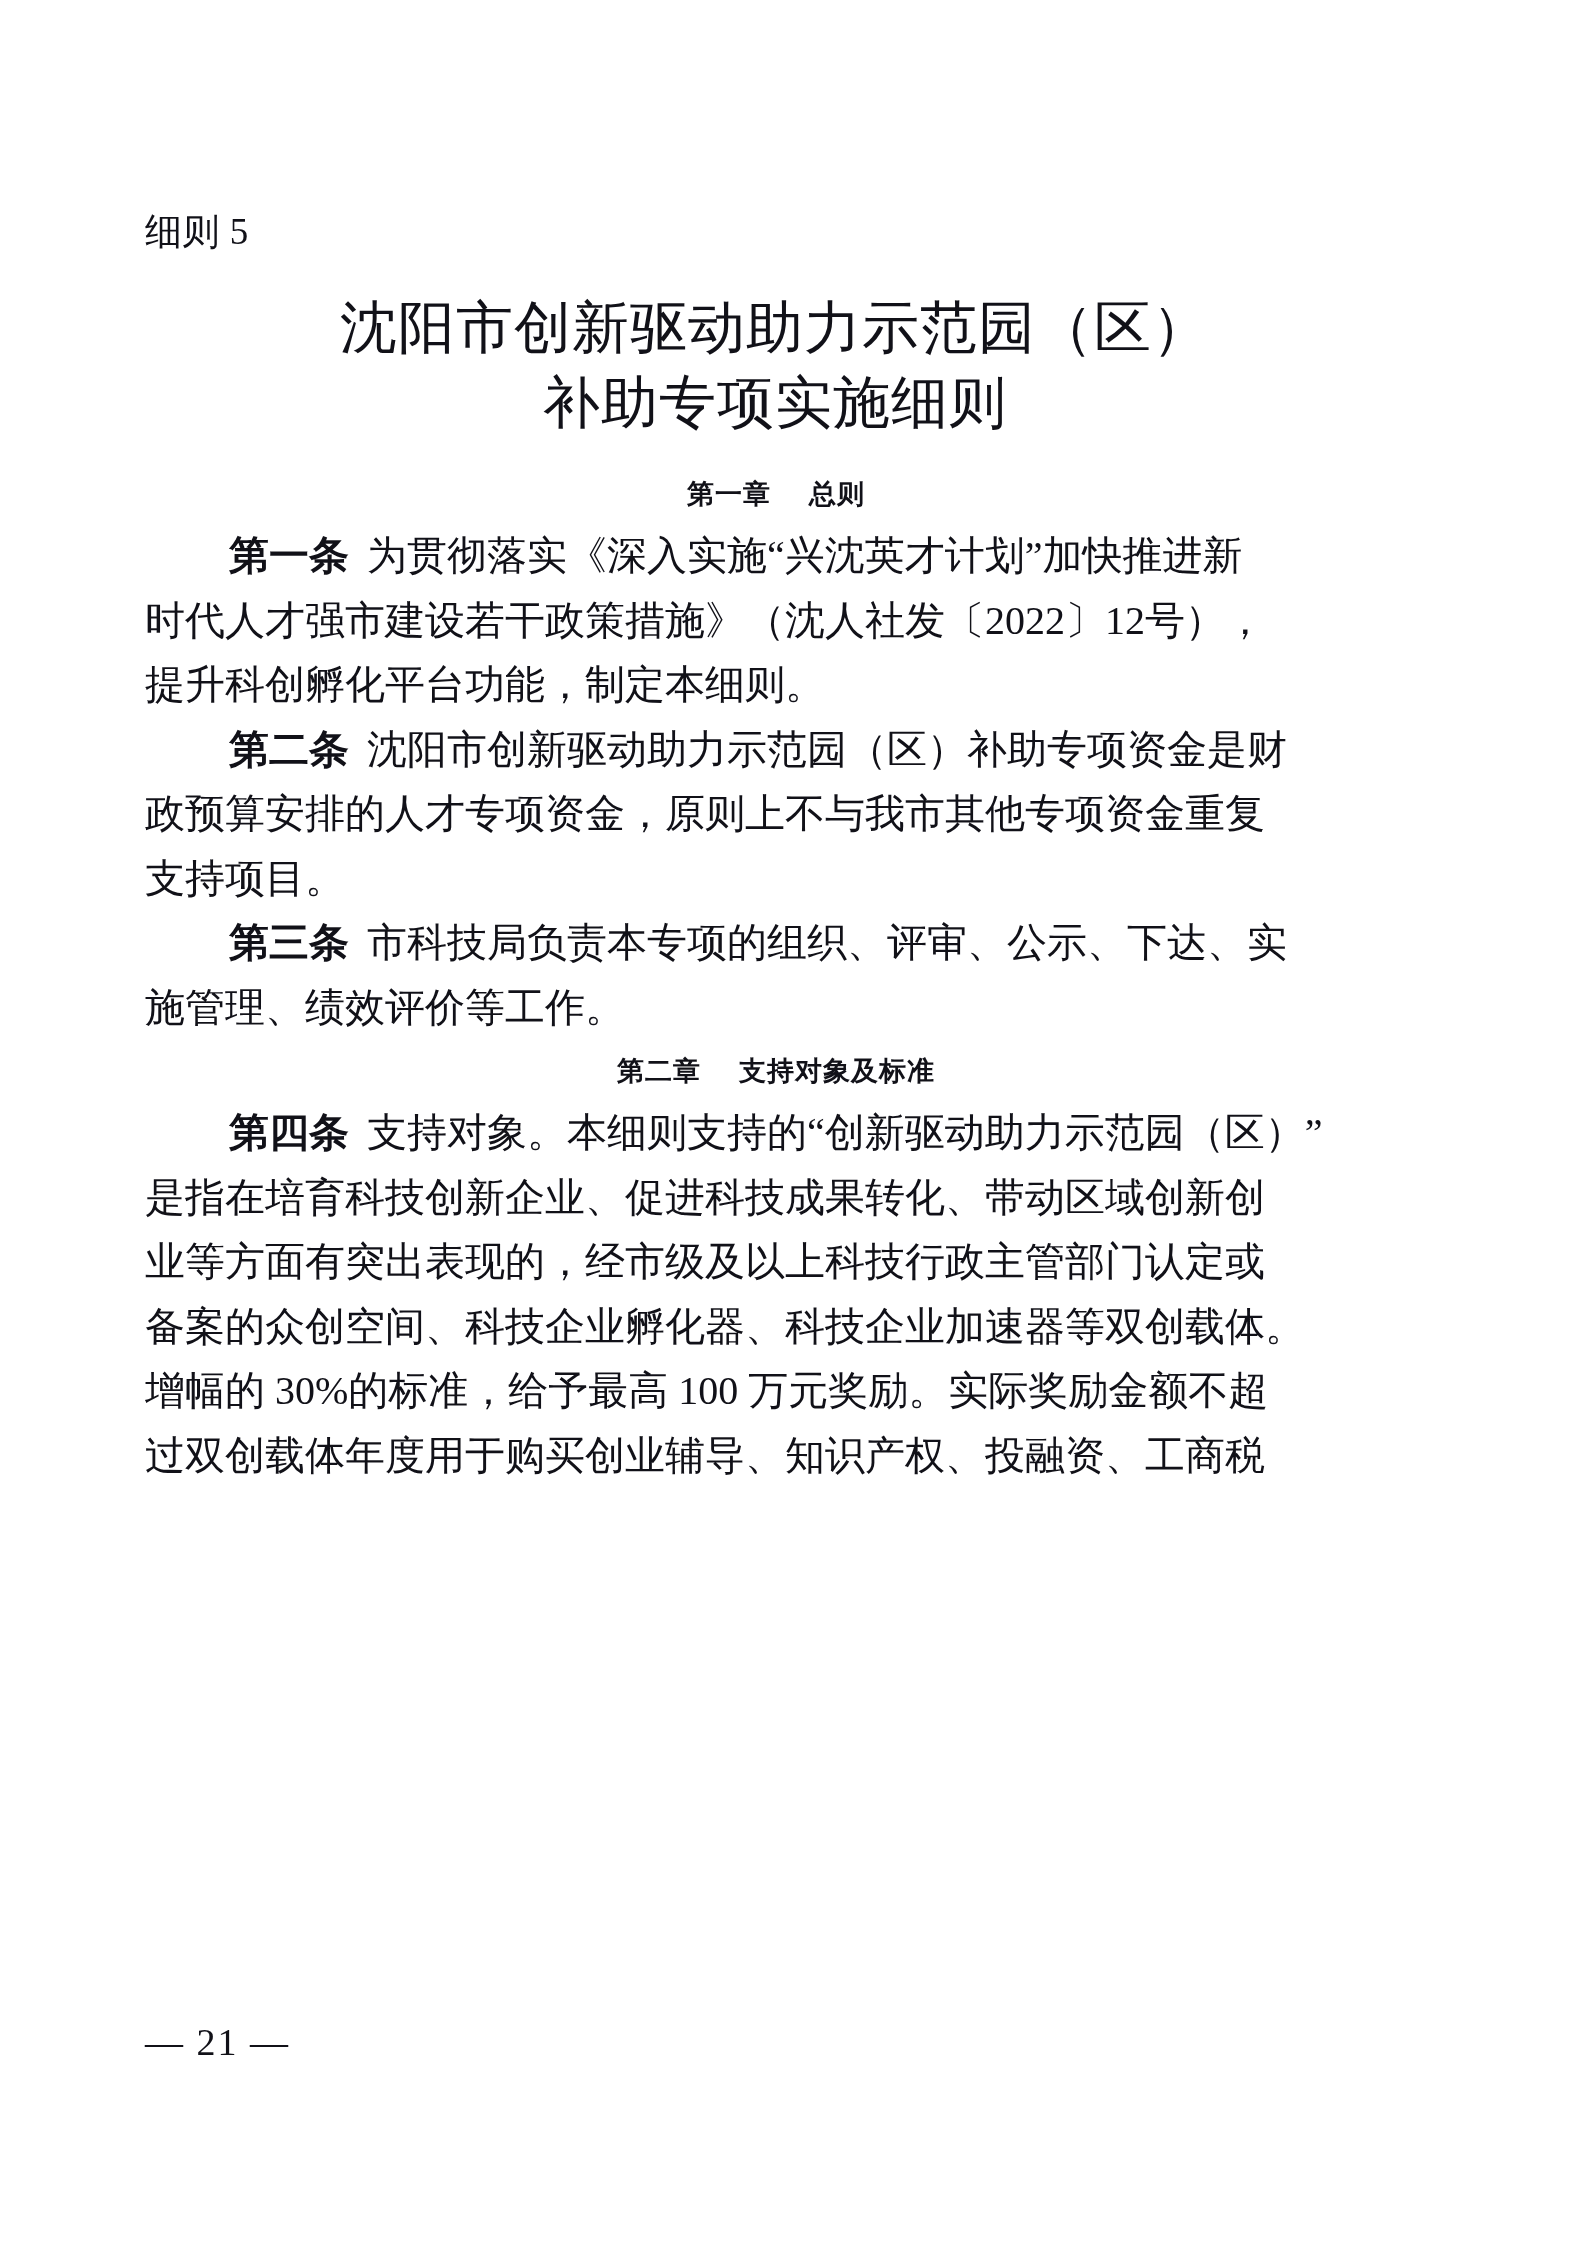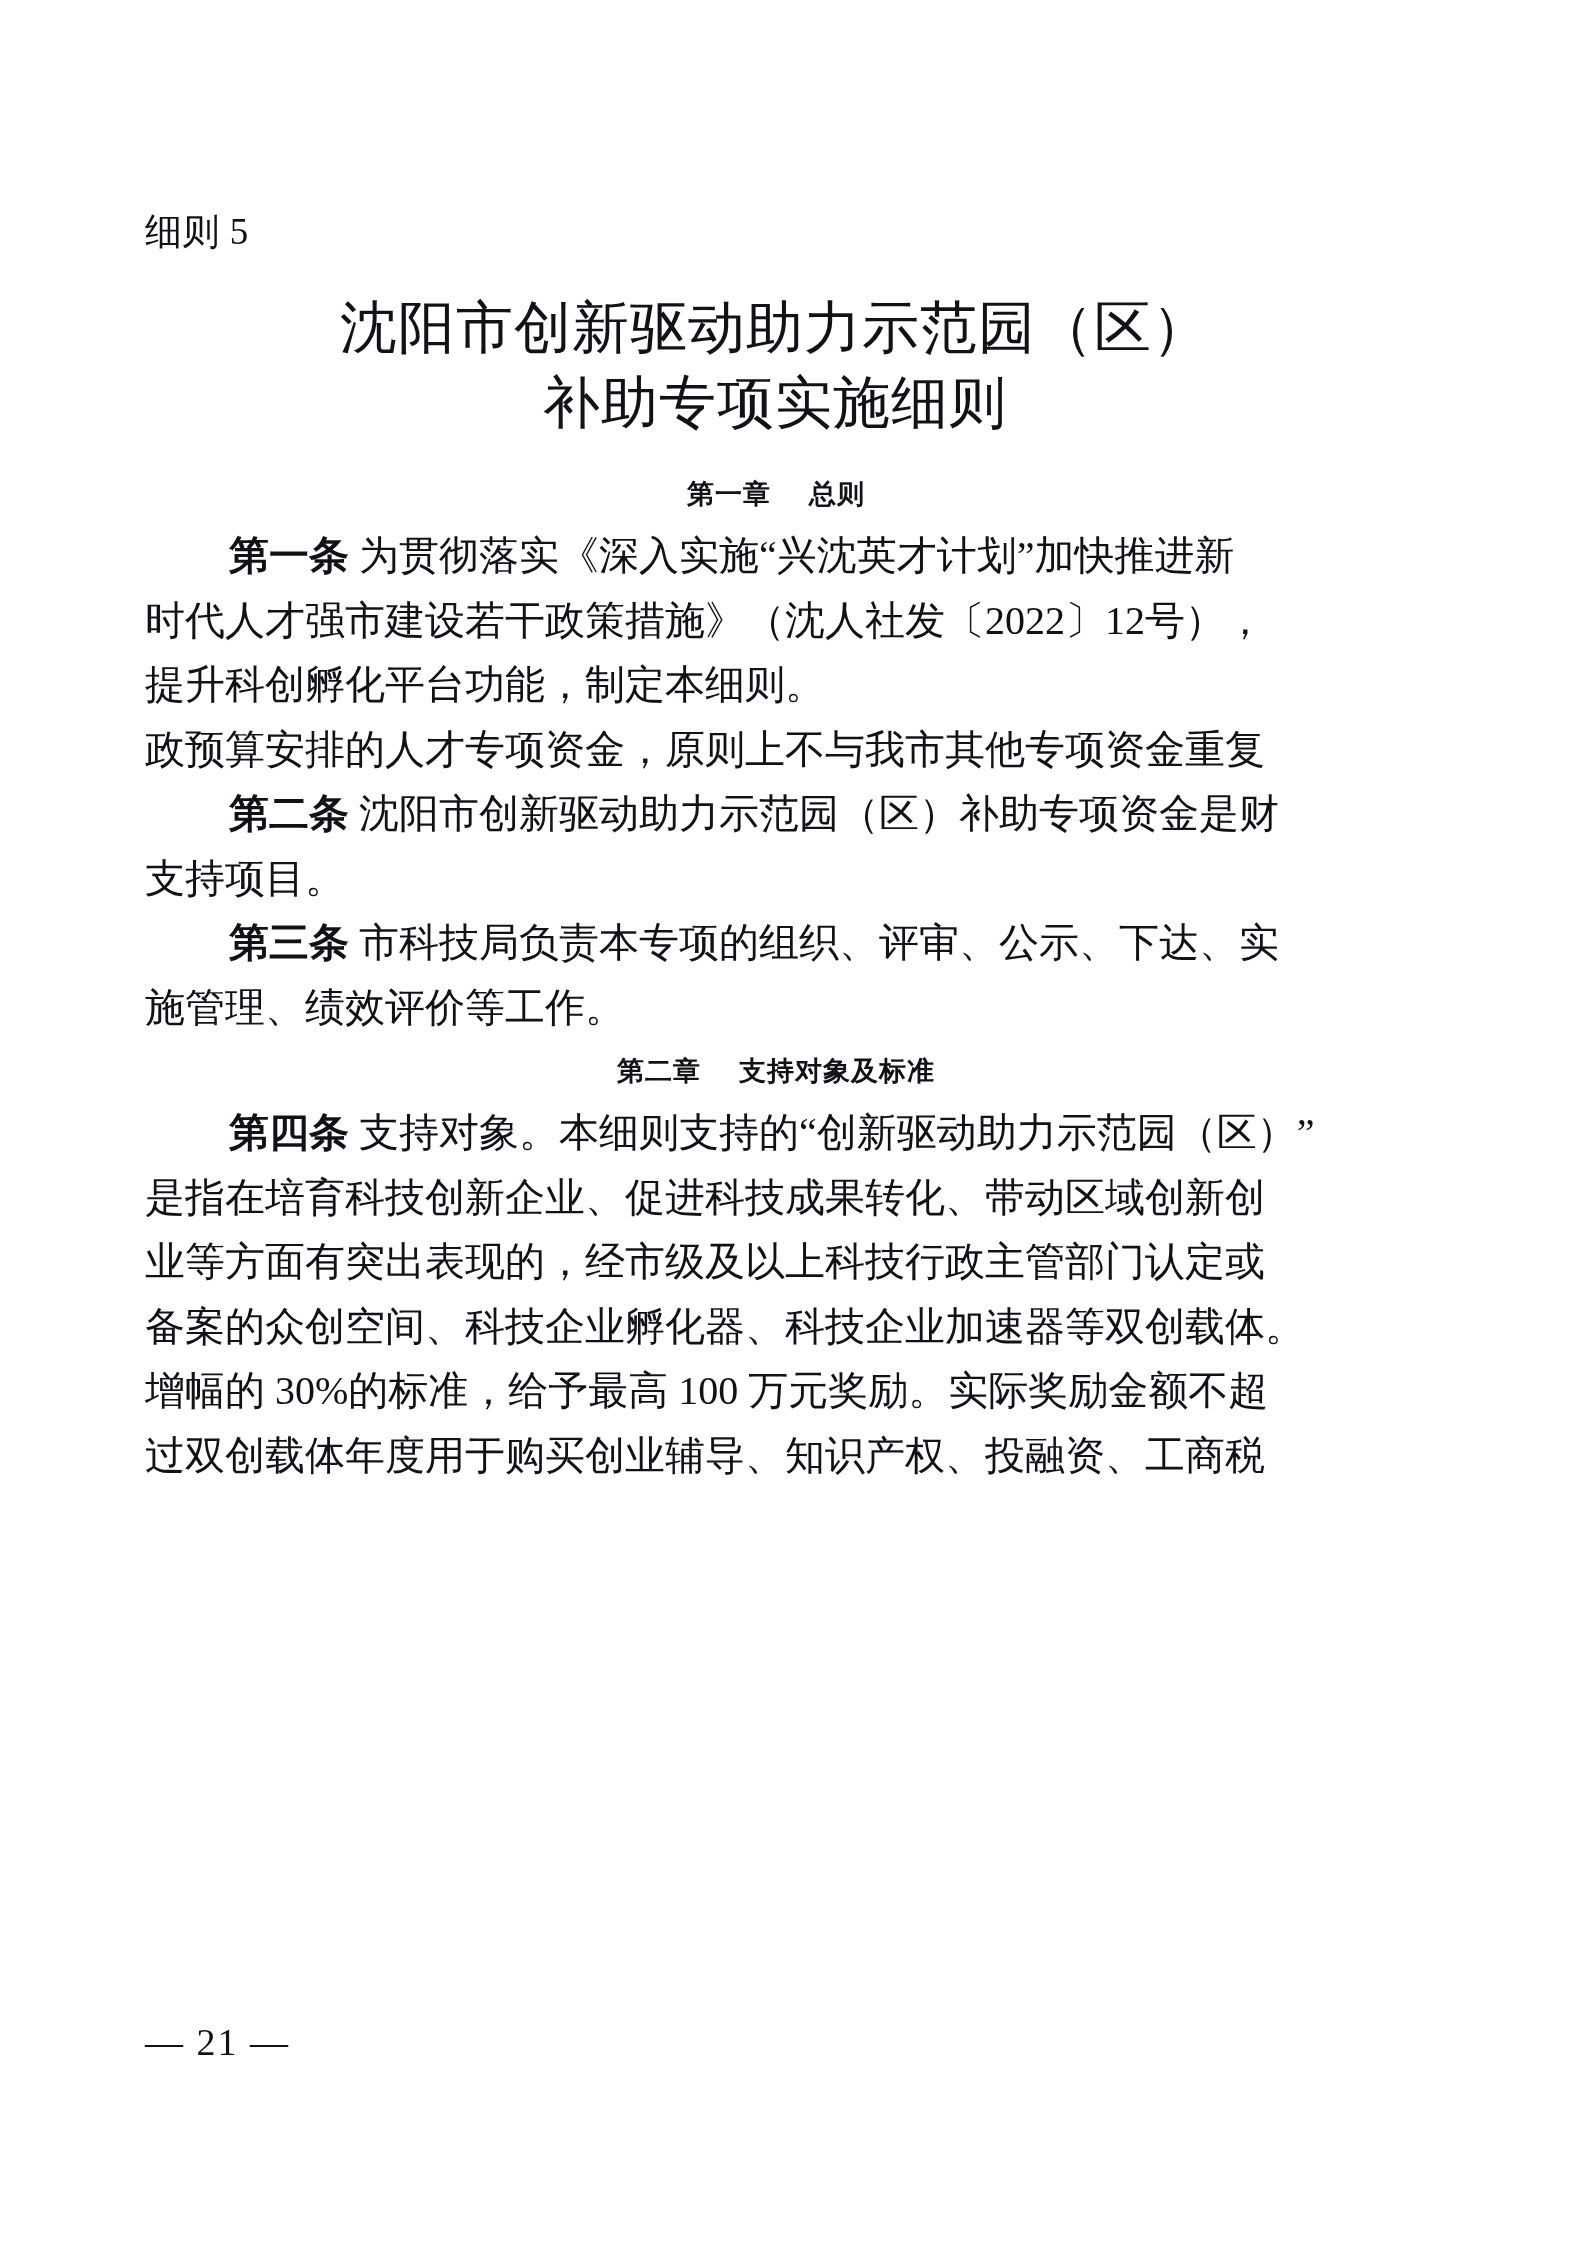--- a/index.html
+++ b/index.html
@@ -81,21 +81,21 @@
   .line.indent {
     padding-left: 84px;
   }
   .line.justify {
     text-align: justify;
   }
   .marker {
     font-weight: bold;
     letter-spacing: 0px;
   }
-  .marker + .after { margin-left: 10px; }
+  .marker + .after { margin-left: 18px; }
 
   .spread {
     display: inline-block;
     width: 1262px;
   }
   .spread.i {
     width: 1178px;
   }
 
   
@@ -129,22 +129,22 @@
       <span>第一章</span><span class="gap"></span><span>总则</span>
     </div>
 
     <div class="para">
       <span class="line indent justify"><span class="spread i"><span class="marker">第一条</span><span class="after">为贯彻落实《深入实施“兴沈英才计划”加快推进新</span></span></span>
       <span class="line justify"><span class="spread">时代人才强市建设若干政策措施》（沈人社发〔2022〕12号），</span></span>
       <span class="line">提升科创孵化平台功能，制定本细则。</span>
     </div>
 
     <div class="para">
+      <span class="line indent justify"><span class="spread i"><span class="marker">第二条</span><span class="after">沈阳市创新驱动助力示范园（区）补助专项资金是财</span></span></span>
       <span class="line justify"><span class="spread">政预算安排的人才专项资金，原则上不与我市其他专项资金重复</span></span>
-      <span class="line indent justify"><span class="spread i"><span class="marker">第二条</span><span class="after">沈阳市创新驱动助力示范园（区）补助专项资金是财</span></span></span>
       <span class="line">支持项目。</span>
     </div>
 
     <div class="para">
       <span class="line indent justify"><span class="spread i"><span class="marker">第三条</span><span class="after">市科技局负责本专项的组织、评审、公示、下达、实</span></span></span>
       <span class="line">施管理、绩效评价等工作。</span>
     </div>
 
     <div class="chapter">
       <span>第二章</span><span class="gap"></span><span>支持对象及标准</span>

